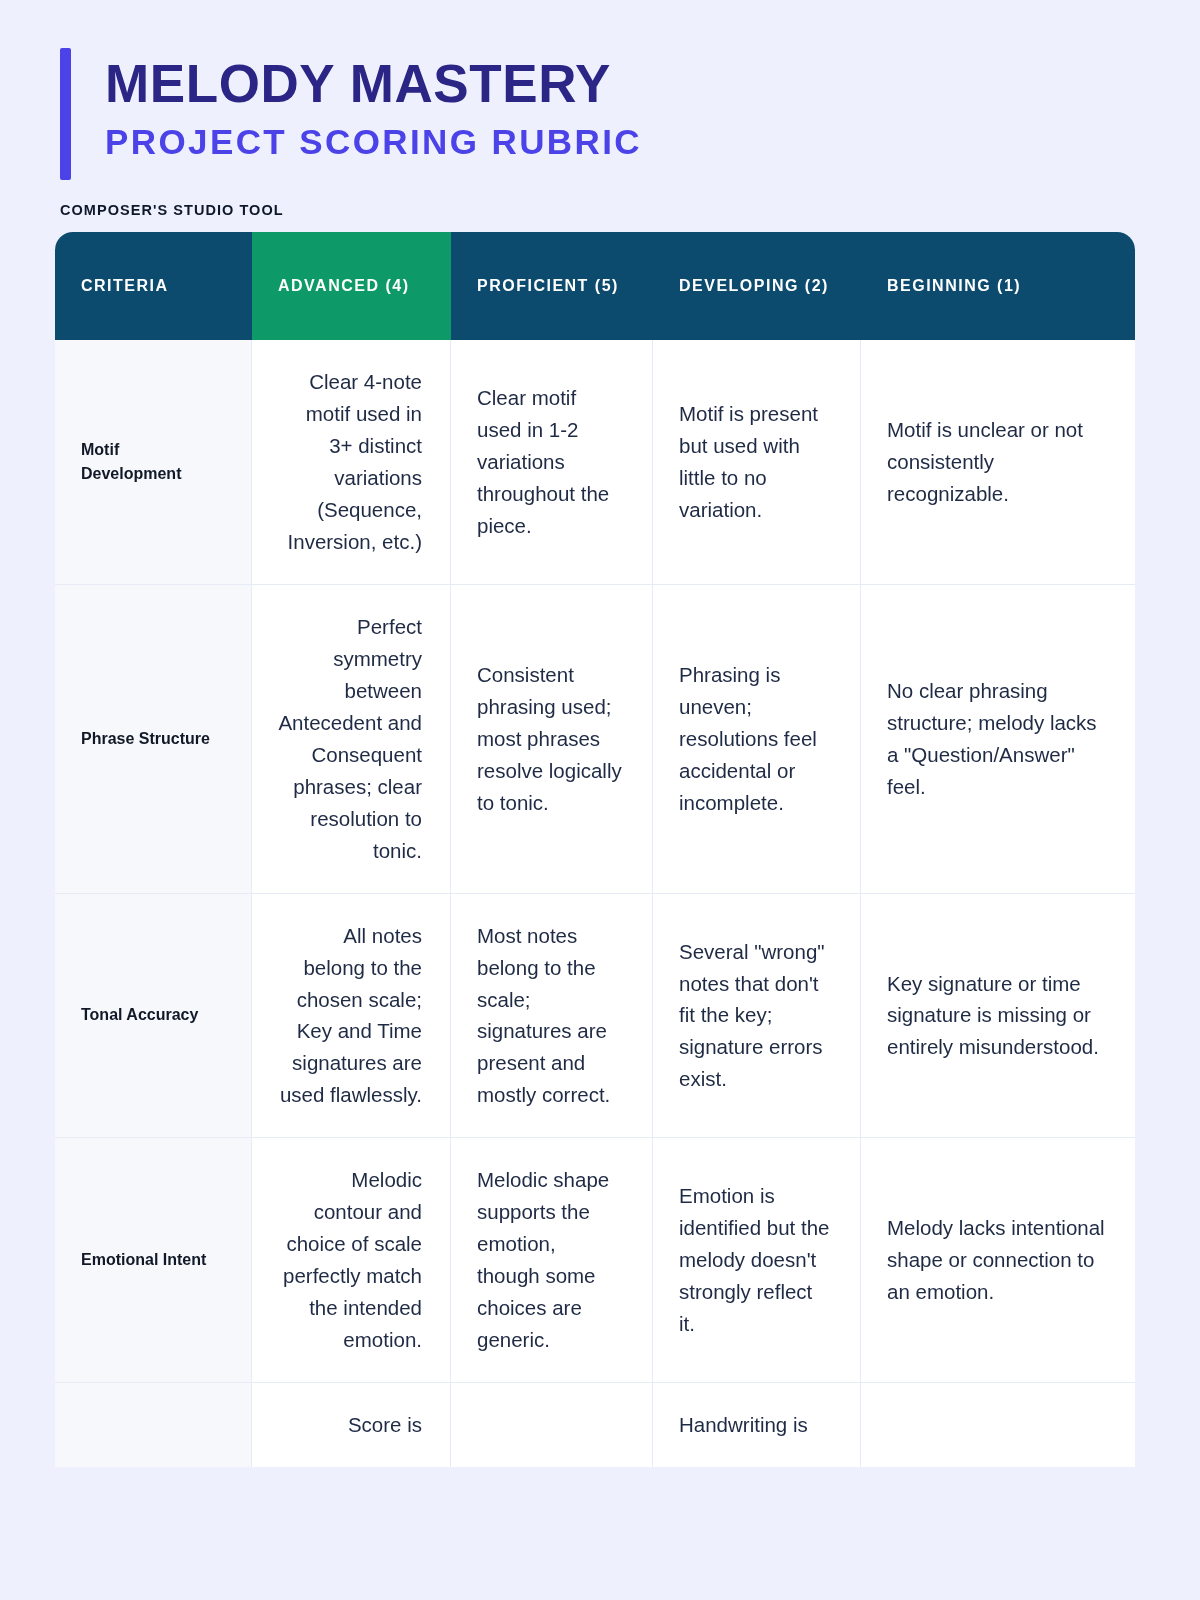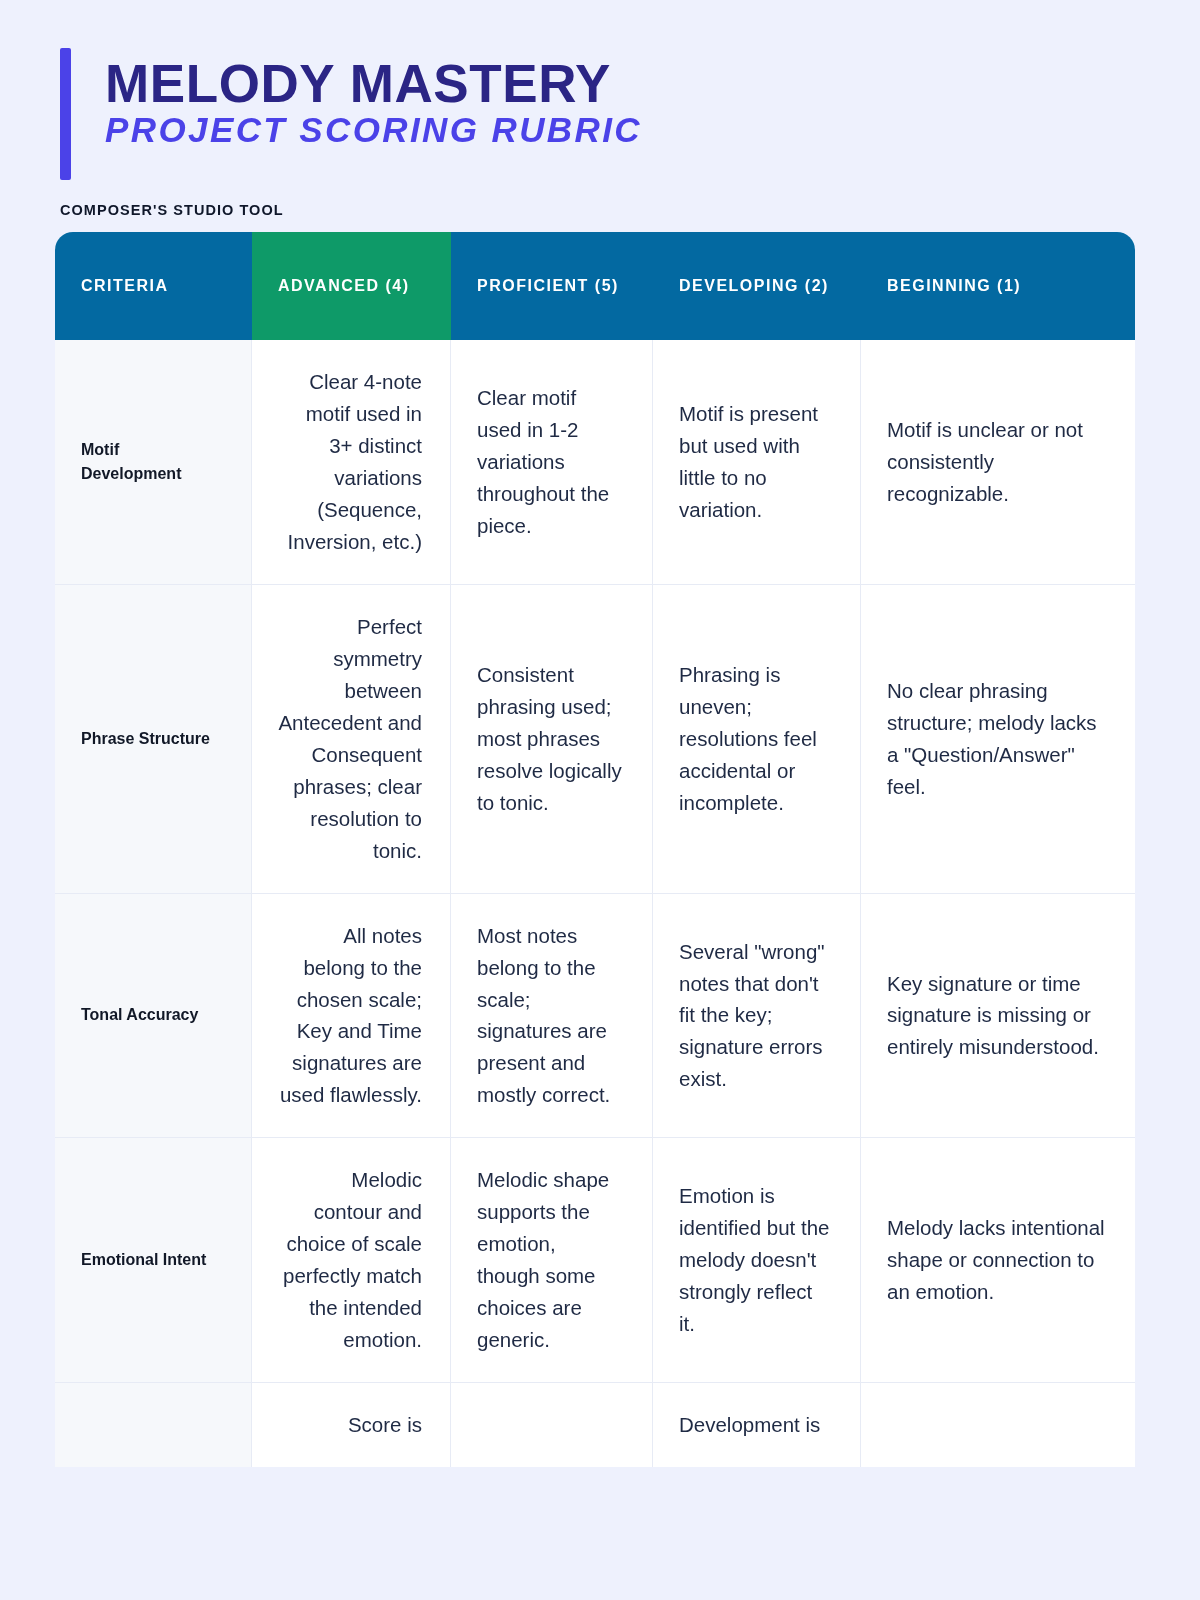--- a/index.html
+++ b/index.html
@@ -51,27 +51,27 @@
   .main-title {
     font-size: 53px;
     font-weight: bold;
     letter-spacing: 0.6px;
     color: #2b2585;
     line-height: 1.04;
     white-space: nowrap;
   }
 
   .sub-title {
+    margin-top: 12px;
     font-size: 35px;
     font-weight: bold;
     letter-spacing: 2.4px;
     color: #4b42e8;
     line-height: 1.1;
     white-space: nowrap;
-    font-style: italic;
   }
 
   .tool-tag {
     font-size: 14.5px;
     font-weight: bold;
     letter-spacing: 1.05px;
     color: #0f172a;
     padding-top: 22px;
     white-space: nowrap;
   }
@@ -91,21 +91,21 @@
     background: #ffffff;
   }
 
   .rubric-table col.c-criteria   { width: 197px; }
   .rubric-table col.c-advanced   { width: 199px; }
   .rubric-table col.c-proficient { width: 202px; }
   .rubric-table col.c-developing { width: 208px; }
   .rubric-table col.c-beginning  { width: 274px; }
 
   thead th {
-    background: #0369a1;
+    background: #0c4a6e;
     color: #ffffff;
     text-align: left;
     vertical-align: middle;
     font-size: 16px;
     font-weight: bold;
     letter-spacing: 1.5px;
     line-height: 1.42;
     padding: 30px 24px 30px 26px;
     height: 108px;
   }
@@ -206,18 +206,18 @@
         <td class="criteria-cell">Emotional Intent</td>
         <td class="advanced-cell">Melodic contour and choice of scale perfectly match the intended emotion.</td>
         <td>Melodic shape supports the emotion, though some choices are generic.</td>
         <td>Emotion is identified but the melody doesn't strongly reflect it.</td>
         <td class="last-col">Melody lacks intentional shape or connection to an emotion.</td>
       </tr>
       <tr>
         <td class="criteria-cell"></td>
         <td class="advanced-cell">Score is</td>
         <td></td>
-        <td>Development is</td>
+        <td>Handwriting is</td>
         <td class="last-col"></td>
       </tr>
     </tbody>
   </table>
 </div>
 
 </body></html>

